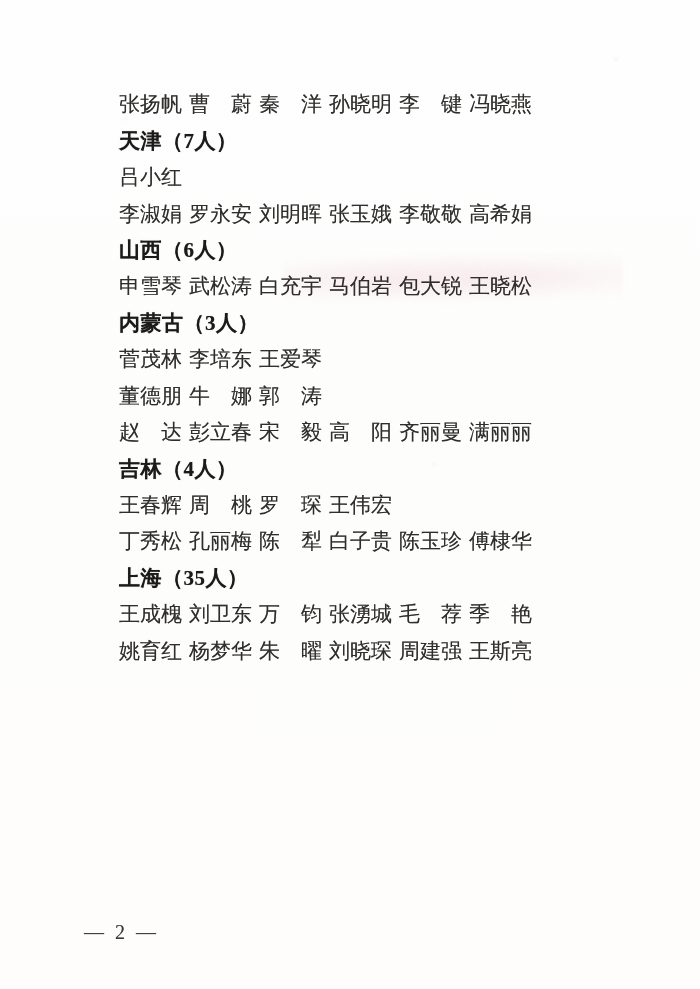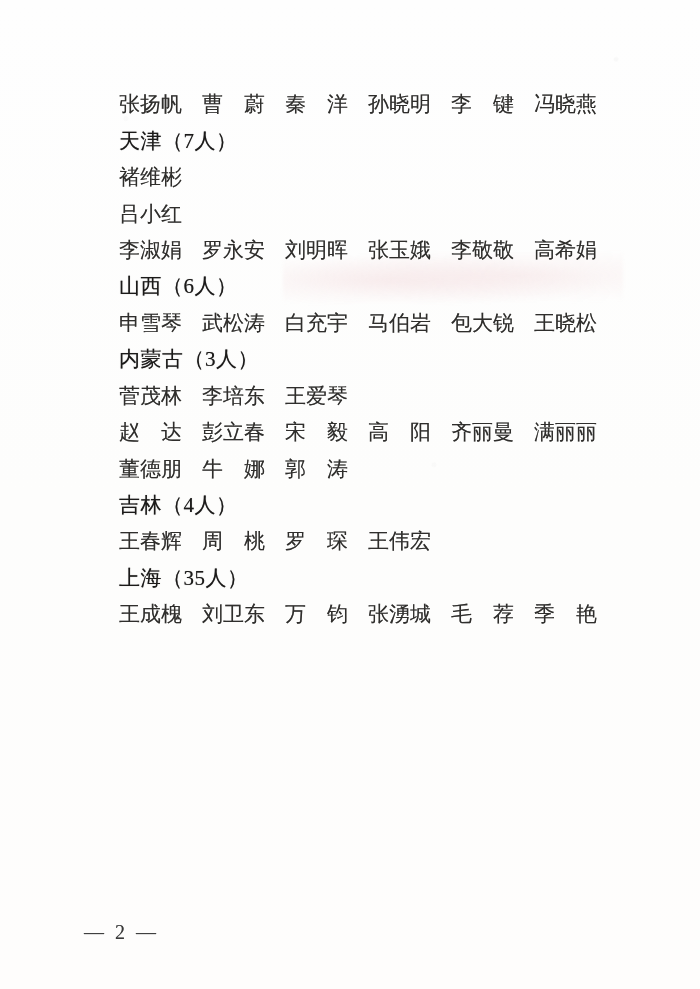--- a/index.html
+++ b/index.html
@@ -45,24 +45,24 @@
   .row {
     height: 36.45px;
     display: flex;
     align-items: center;
     font-size: 21px;
     color: #2f2e2c;
     white-space: nowrap;
     text-shadow: 0 0 0.6px rgba(45,45,45,0.45);
   }
   .names-row {
-    gap: 20px;
+    gap: 7px;
   }
   .header-row {
-    font-weight: normal;
+    font-weight: bold;
     color: #1b1a19;
     letter-spacing: 0.5px;
     text-shadow: 0 0 0.7px rgba(20,20,20,0.6);
   }
   .name {
     display: inline-block;
   }
   .page-number {
     position: absolute;
     left: 84px;
@@ -82,23 +82,20 @@
       <div class="row names-row">
         <span class="name">张扬帆</span>
         <span class="name">曹　蔚</span>
         <span class="name">秦　洋</span>
         <span class="name">孙晓明</span>
         <span class="name">李　键</span>
         <span class="name">冯晓燕</span>
       </div>
       <div class="row header-row">天津（7人）</div>
       <div class="row names-row">
-        <span class="name">褚维彬</span>
-      </div>
-      <div class="row names-row">
         <span class="name">吕小红</span>
       </div>
       <div class="row names-row">
         <span class="name">李淑娟</span>
         <span class="name">罗永安</span>
         <span class="name">刘明晖</span>
         <span class="name">张玉娥</span>
         <span class="name">李敬敬</span>
         <span class="name">高希娟</span>
       </div>
@@ -111,43 +108,59 @@
         <span class="name">包大锐</span>
         <span class="name">王晓松</span>
       </div>
       <div class="row header-row">内蒙古（3人）</div>
       <div class="row names-row">
         <span class="name">菅茂林</span>
         <span class="name">李培东</span>
         <span class="name">王爱琴</span>
       </div>
       <div class="row names-row">
+        <span class="name">董德朋</span>
+        <span class="name">牛　娜</span>
+        <span class="name">郭　涛</span>
+      </div>
+      <div class="row names-row">
         <span class="name">赵　达</span>
         <span class="name">彭立春</span>
         <span class="name">宋　毅</span>
         <span class="name">高　阳</span>
         <span class="name">齐丽曼</span>
         <span class="name">满丽丽</span>
       </div>
-      <div class="row names-row">
-        <span class="name">董德朋</span>
-        <span class="name">牛　娜</span>
-        <span class="name">郭　涛</span>
-      </div>
       <div class="row header-row">吉林（4人）</div>
       <div class="row names-row">
         <span class="name">王春辉</span>
         <span class="name">周　桃</span>
         <span class="name">罗　琛</span>
         <span class="name">王伟宏</span>
+      </div>
+      <div class="row names-row">
+        <span class="name">丁秀松</span>
+        <span class="name">孔丽梅</span>
+        <span class="name">陈　犁</span>
+        <span class="name">白子贵</span>
+        <span class="name">陈玉珍</span>
+        <span class="name">傅棣华</span>
       </div>
       <div class="row header-row">上海（35人）</div>
       <div class="row names-row">
         <span class="name">王成槐</span>
         <span class="name">刘卫东</span>
         <span class="name">万　钧</span>
         <span class="name">张湧城</span>
         <span class="name">毛　荐</span>
         <span class="name">季　艳</span>
       </div>
+      <div class="row names-row">
+        <span class="name">姚育红</span>
+        <span class="name">杨梦华</span>
+        <span class="name">朱　曜</span>
+        <span class="name">刘晓琛</span>
+        <span class="name">周建强</span>
+        <span class="name">王斯亮</span>
+      </div>
     </div>
   <div class="page-number">— 2 —</div>
 </div>
 
 </body></html>

